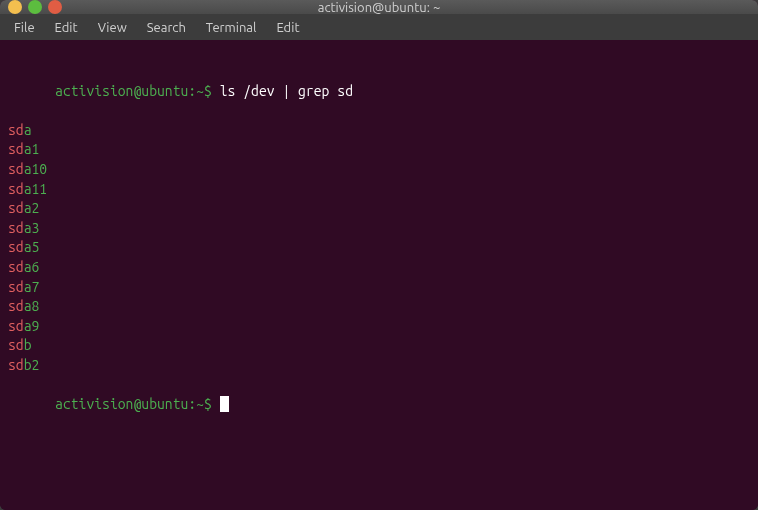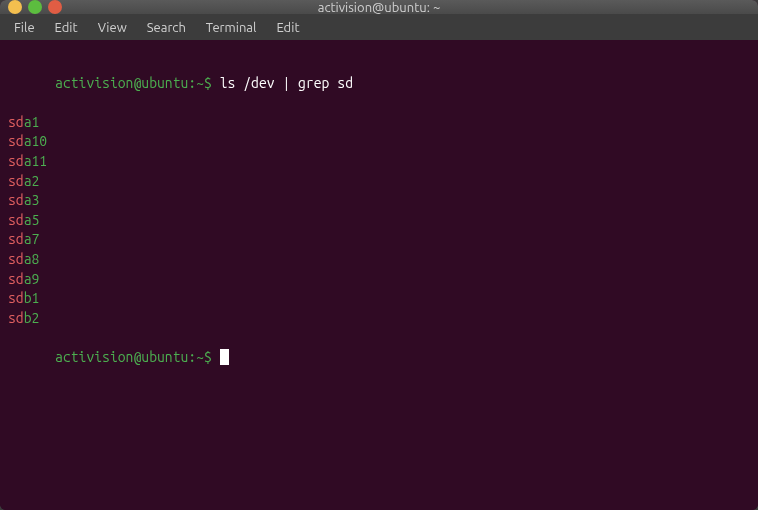--- a/index.html
+++ b/index.html
@@ -74,21 +74,21 @@
       font-family: Ubuntu, sans-serif;
       font-size: 13px;
       padding: 2px 8px;
       cursor: pointer;
       border-radius: 3px;
     }
 
     .terminal-body {
       flex: 1;
       background: #300a24;
-      padding: 14px 8px;
+      padding: 22px 8px;
       overflow-y: auto;
       position: relative;
     }
 
     .terminal-body::-webkit-scrollbar {
       width: 12px;
     }
 
     .terminal-body::-webkit-scrollbar-track {
       background: #3c3c3c;
@@ -157,29 +157,31 @@
     <span class="menu-item">Terminal</span>
     <span class="menu-item">Edit</span>
   </div>
 
   <div class="terminal-body">
 
     <div class="line">
       <span class="prompt">activision@ubuntu:~$</span><span class="command"> ls /dev | grep sd</span>
     </div>
 
+    <div class="line"><span class="output-sd">sd</span><span class="output-rest">a</span></div>
     <div class="line"><span class="output-sd">sd</span><span class="output-rest">a1</span></div>
     <div class="line"><span class="output-sd">sd</span><span class="output-rest">a10</span></div>
     <div class="line"><span class="output-sd">sd</span><span class="output-rest">a11</span></div>
     <div class="line"><span class="output-sd">sd</span><span class="output-rest">a2</span></div>
     <div class="line"><span class="output-sd">sd</span><span class="output-rest">a3</span></div>
     <div class="line"><span class="output-sd">sd</span><span class="output-rest">a5</span></div>
+    <div class="line"><span class="output-sd">sd</span><span class="output-rest">a6</span></div>
     <div class="line"><span class="output-sd">sd</span><span class="output-rest">a7</span></div>
     <div class="line"><span class="output-sd">sd</span><span class="output-rest">a8</span></div>
     <div class="line"><span class="output-sd">sd</span><span class="output-rest">a9</span></div>
-    <div class="line"><span class="output-sd">sd</span><span class="output-rest">b1</span></div>
+    <div class="line"><span class="output-sd">sd</span><span class="output-rest">b</span></div>
     <div class="line"><span class="output-sd">sd</span><span class="output-rest">b2</span></div>
 
     <div class="line">
       <span class="prompt">activision@ubuntu:~$</span><span class="command"> </span><span class="cursor"></span>
     </div>
   </div>
 </div>
 
 </body></html>

